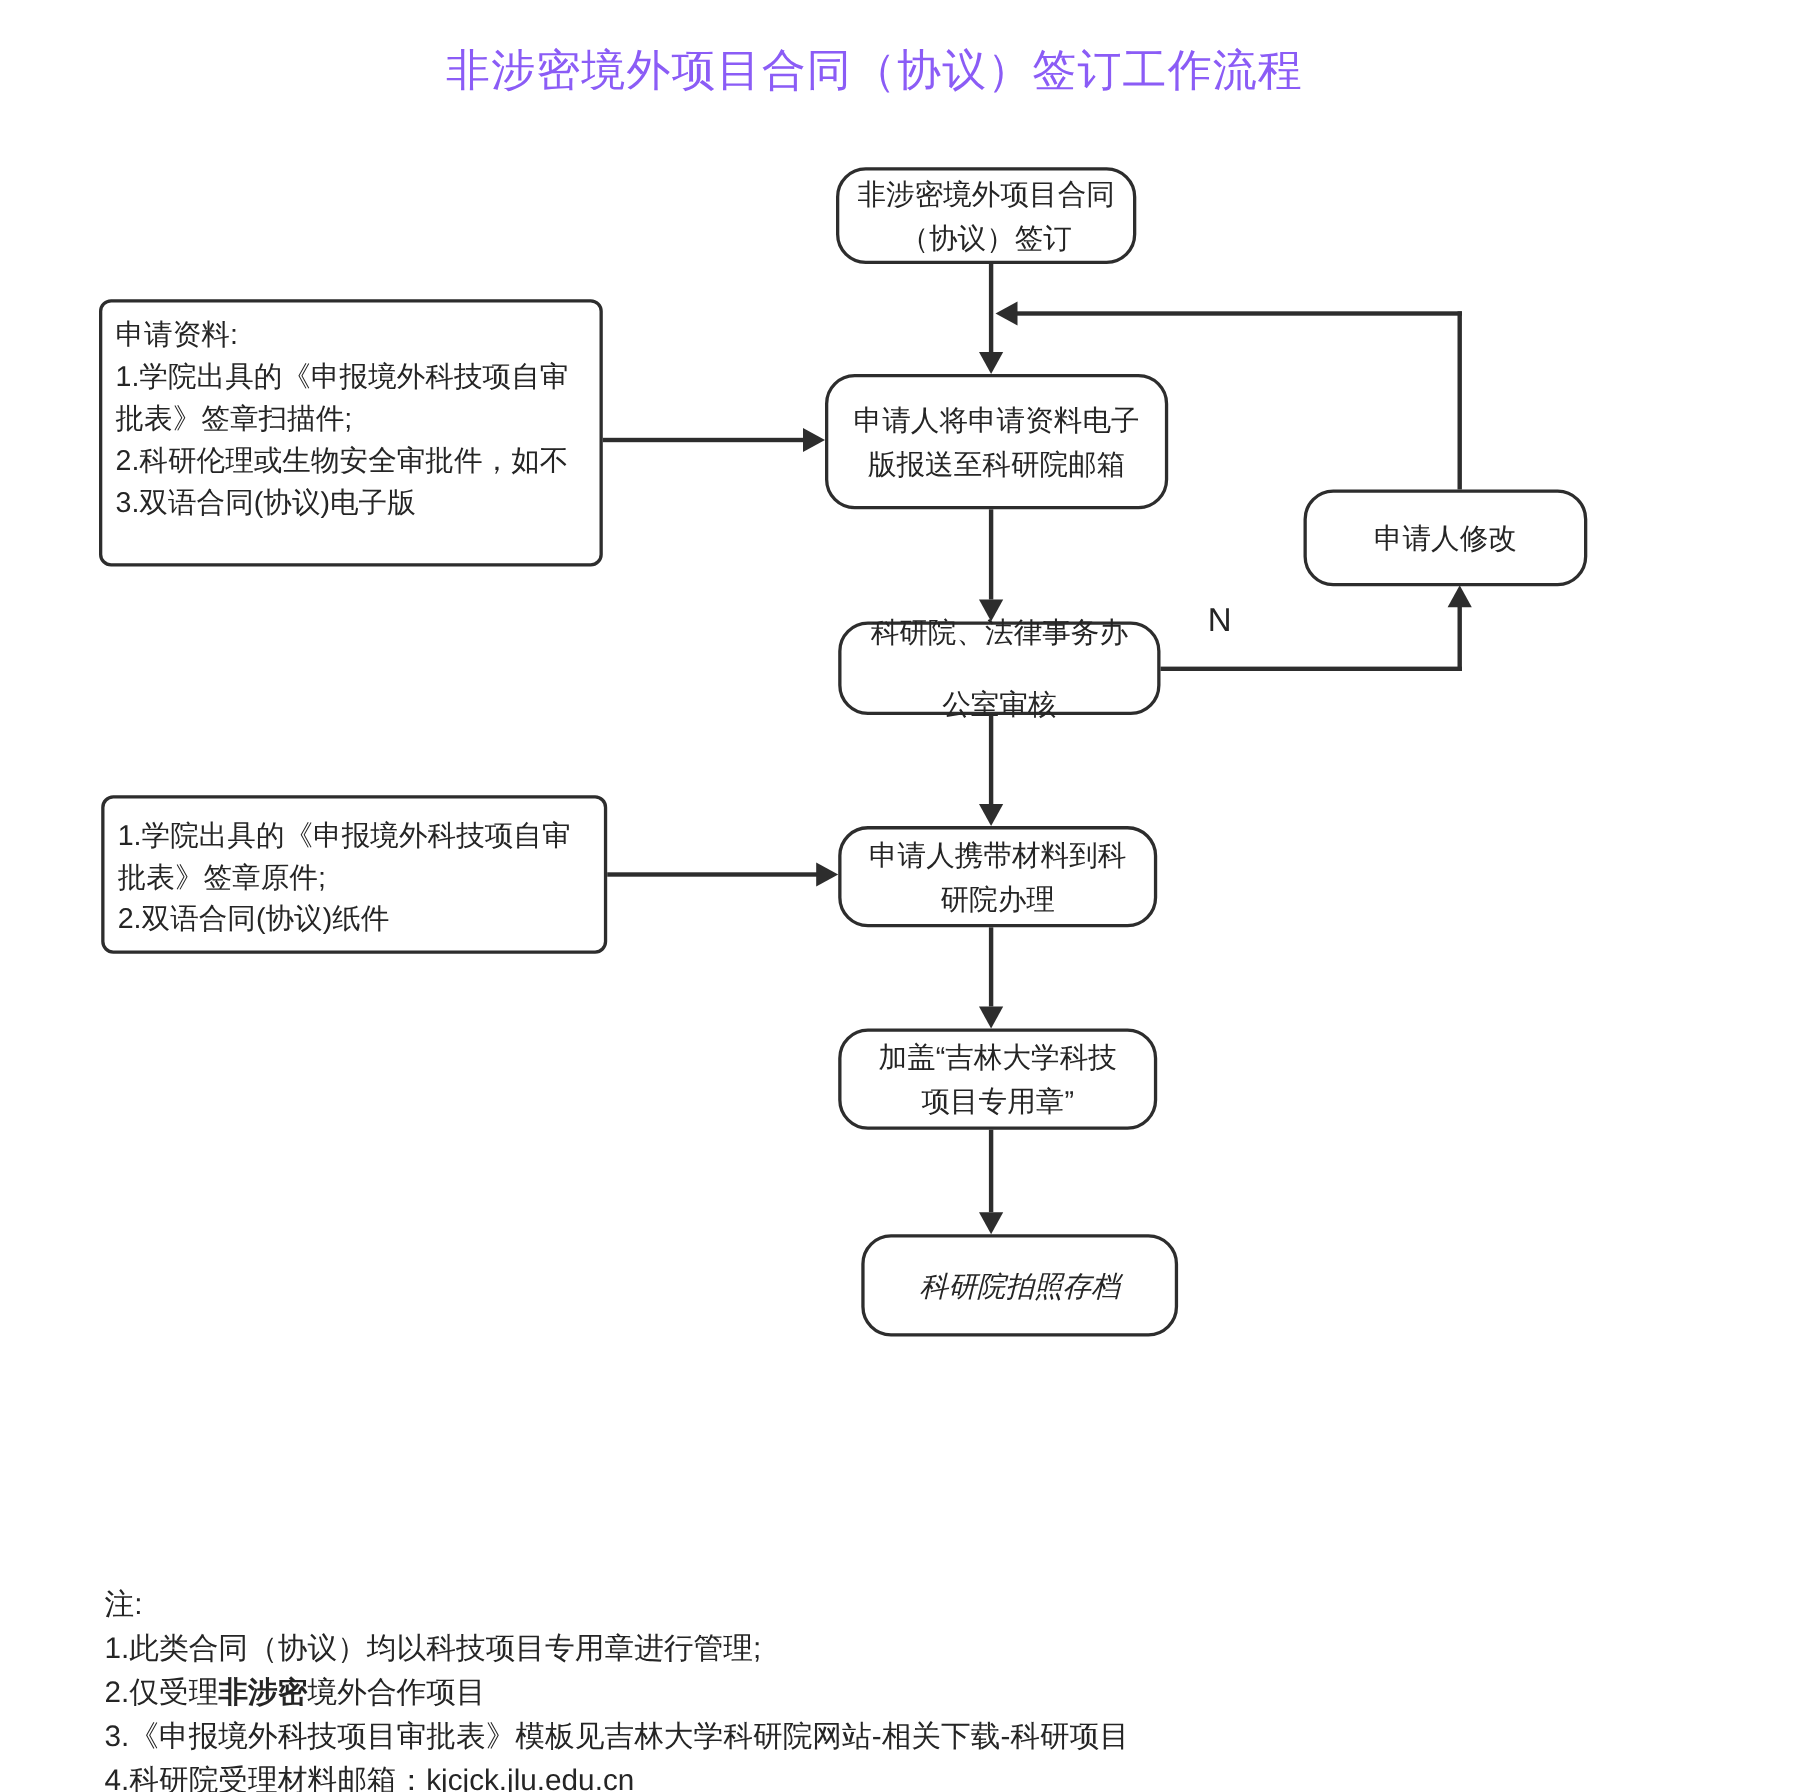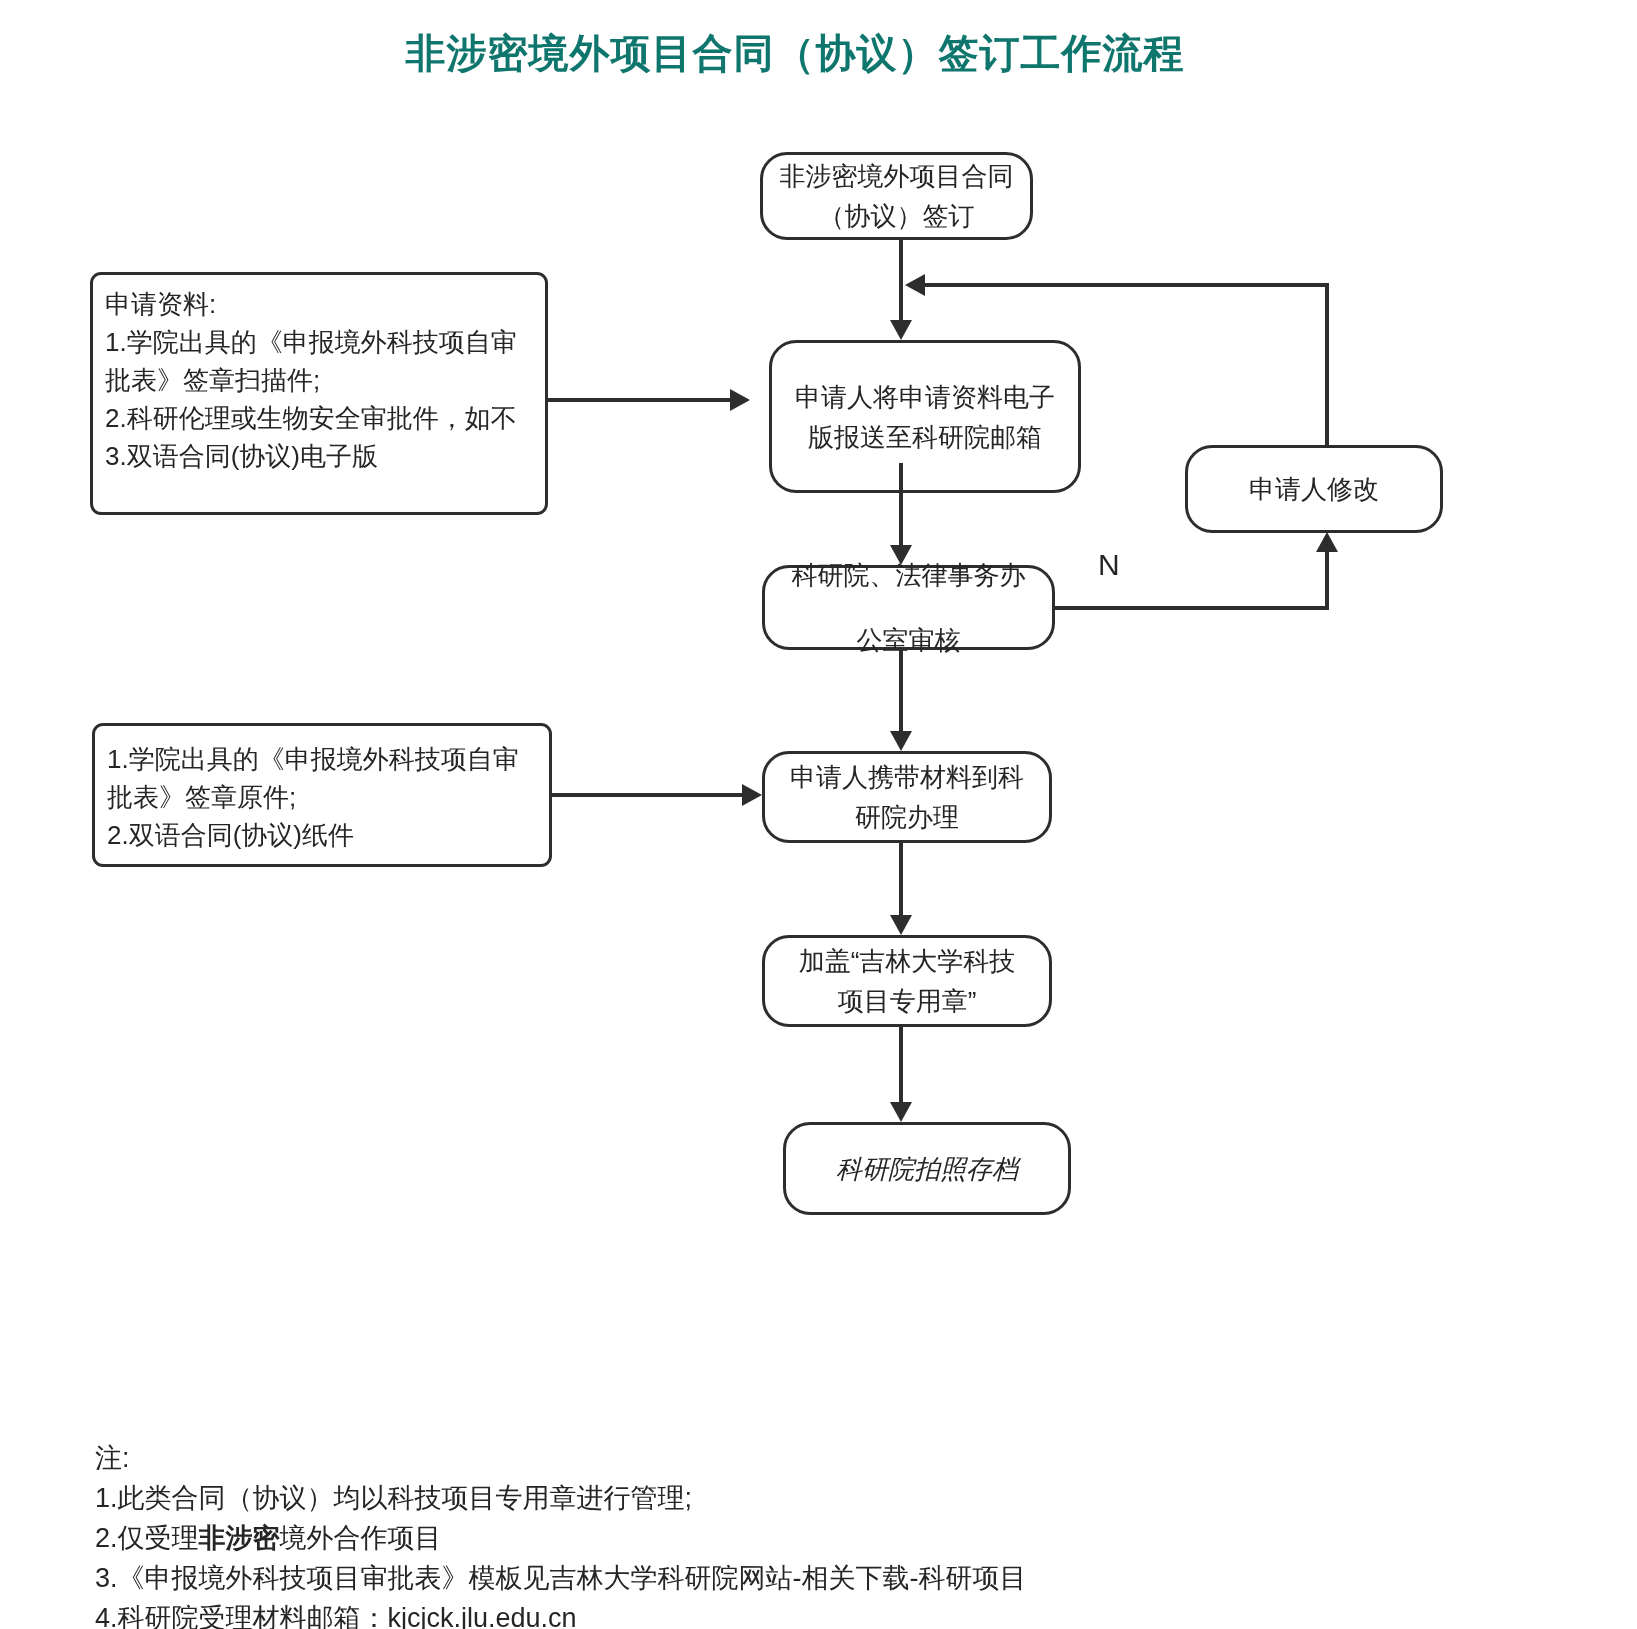--- a/index.html
+++ b/index.html
@@ -5,23 +5,23 @@
   html,body{margin:0;padding:0;background:#ffffff;}
   .canvas{
     position:relative;
     width:1637px;height:1629px;
     background:#ffffff;
     font-family:"Liberation Sans", sans-serif;
     color:#222222;
     overflow:hidden;
   }
   .title{
-    position:absolute;left:0;top:26px;width:1590px;
+    position:absolute;left:0;top:36px;width:1590px;
     margin:0;text-align:center;
-    font-size:40px;font-weight:bold;color:#0f766e;
+    font-size:40px;font-weight:normal;color:#8b5cf6;
     letter-spacing:1px;
   }
   .node{
     position:absolute;box-sizing:border-box;
     border:3px solid #2d2d2d;border-radius:27px;
     background:#ffffff;
     display:flex;flex-direction:column;align-items:center;justify-content:center;
     font-size:26px;line-height:40px;text-align:center;color:#252525;
   }
   .sidebox{
@@ -51,21 +51,21 @@
 
 <div class="canvas">
 
   <h1 class="title">非涉密境外项目合同（协议）签订工作流程</h1>
 
   <div class="node" style="left:760px;top:152px;width:273px;height:88px;">
     <div>非涉密境外项目合同</div>
     <div>（协议）签订</div>
   </div>
 
-  <div class="node" style="left:750px;top:340px;width:312px;height:153px;margin-left:19px;">
+  <div class="node" style="left:750px;top:340px;width:312px;height:123px;">
     <div>申请人将申请资料电子</div>
     <div>版报送至科研院邮箱</div>
   </div>
 
   <div class="node" style="left:762px;top:565px;width:293px;height:85px;gap:25px;">
     <div>科研院、法律事务办</div>
     <div>公室审核</div>
   </div>
 
   <div class="node" style="left:1185px;top:445px;width:258px;height:88px;">

